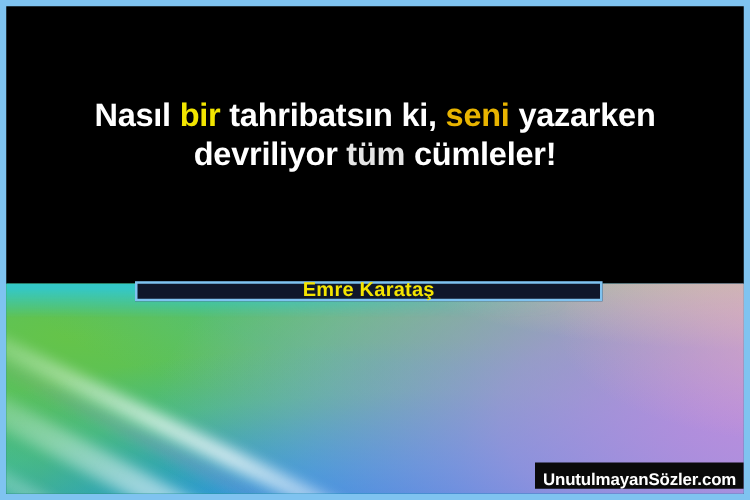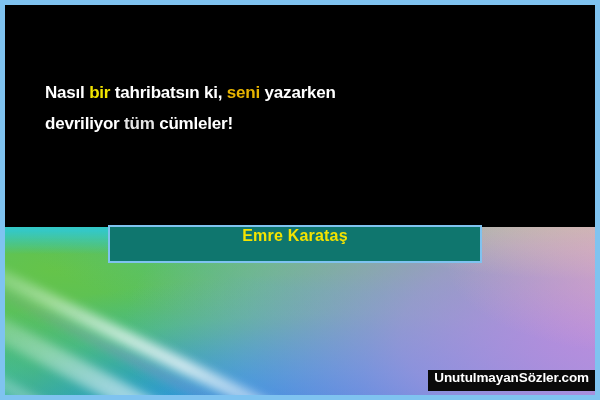--- a/index.html
+++ b/index.html
@@ -169,63 +169,64 @@
       rgba(186,142,214,0.75) 50%,
       rgba(190,150,220,0) 100%);
   }
 
   
   #quote-text {
     position: absolute;
     left: 0;
     right: 0;
     top: 72px;
-    text-align: left;
+    text-align: center;
     color: #ffffff;
-    font-size: 17px;
+    font-size: 26px;
     font-weight: bold;
     line-height: 31px;
     letter-spacing: -0.2px;
     padding: 0 40px;
     box-sizing: border-box;
   }
   #quote-text .w-bir  { color: #f2e500; }
   #quote-text .w-seni { color: #e8b400; }
   #quote-text .w-tum  { color: #e5e5e5; }
 
   
   #author-box {
     position: absolute;
     left: 103px;
     top: 220px;
     width: 374px;
-    height: 38px;
+    height: 16px;
     box-sizing: border-box;
-    background: #0f766e;
+    background: #0f172a;
     border: 2px solid #7fc3f0;
     display: flex;
+    align-items: center;
     justify-content: center;
   }
   #author-name {
     color: #f4e400;
     font-size: 16px;
     font-weight: bold;
     letter-spacing: 0.2px;
   }
 
   
   #watermark {
     position: absolute;
     right: 0;
     bottom: 4px;
     height: 21px;
     padding: 0 6px;
     background: #0a0a0a;
     display: flex;
-    align-items: flex-start;
+    align-items: flex-end;
   }
   #watermark-text {
     color: #ffffff;
     font-size: 13.5px;
     font-weight: bold;
     letter-spacing: -0.1px;
   }
 </style>
 </head>
 <body>

